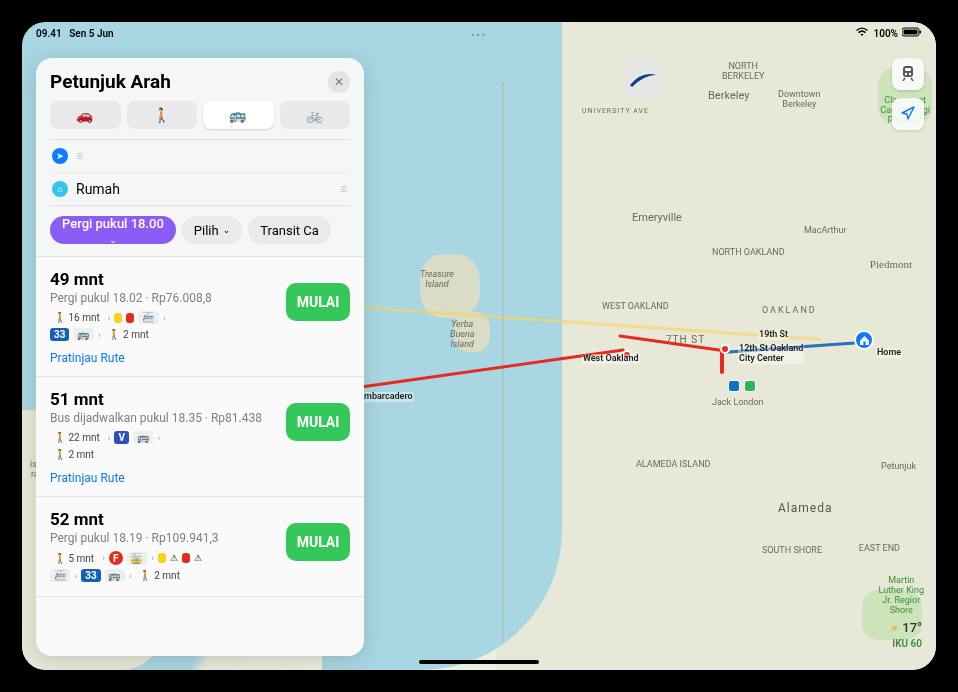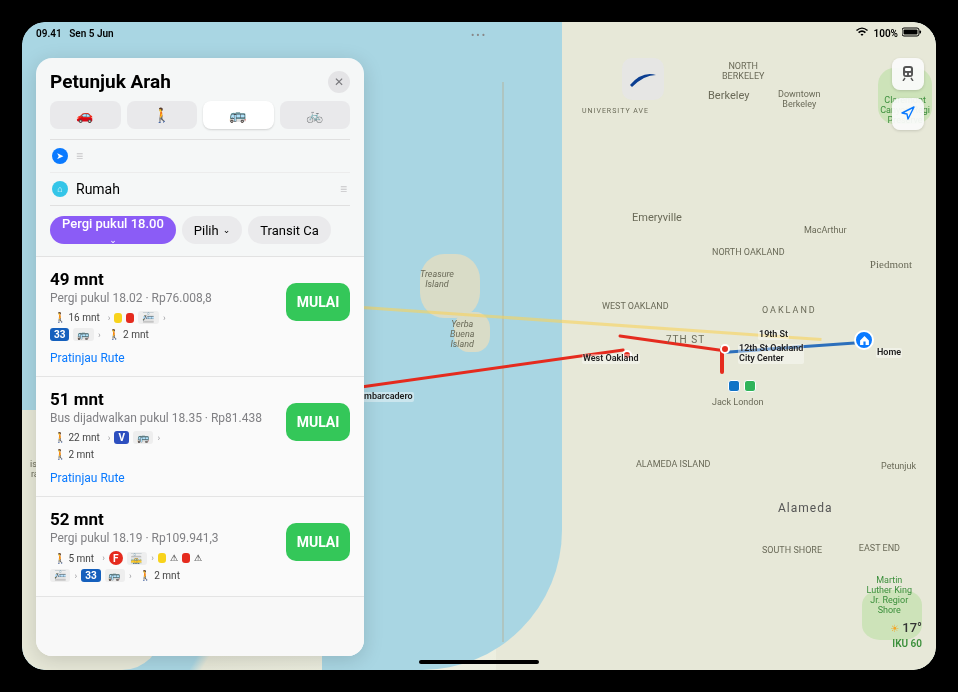--- a/index.html
+++ b/index.html
@@ -155,21 +155,21 @@
     <div class="map-label" style="left:614px; top:438px;">ALAMEDA ISLAND</div>
     <div class="map-label" style="left:398px; top:248px; font-style:italic; white-space:pre;">Treasure
 Island</div>
     <div class="map-label" style="left:428px; top:298px; font-style:italic; white-space:pre;">Yerba
 Buena
 Island</div>
     <div class="poi-label" style="left:336px; top:370px;">Embarcadero</div>
     <div class="map-label" style="left:8px; top:438px; white-space:pre;">isco
 rain</div>
     <div class="poi-label" style="left:854px; top:326px;">Home</div>
-    <div class="map-label" style="right:24px; bottom:54px; color:#3b8f3b; white-space:pre;">Martin
+    <div class="map-label" style="right:12px; bottom:54px; color:#3b8f3b; white-space:pre;">Martin
 Luther King
 Jr. Regior
 Shore</div>
   </div>
 
   <div class="amtrak-logo">
     <svg width="30" height="20" viewBox="0 0 30 20">
         <path d="M2 16 Q14 2 28 6 Q16 6 4 18 Z" fill="#0b3e91"></path>
       </svg>
   </div>

